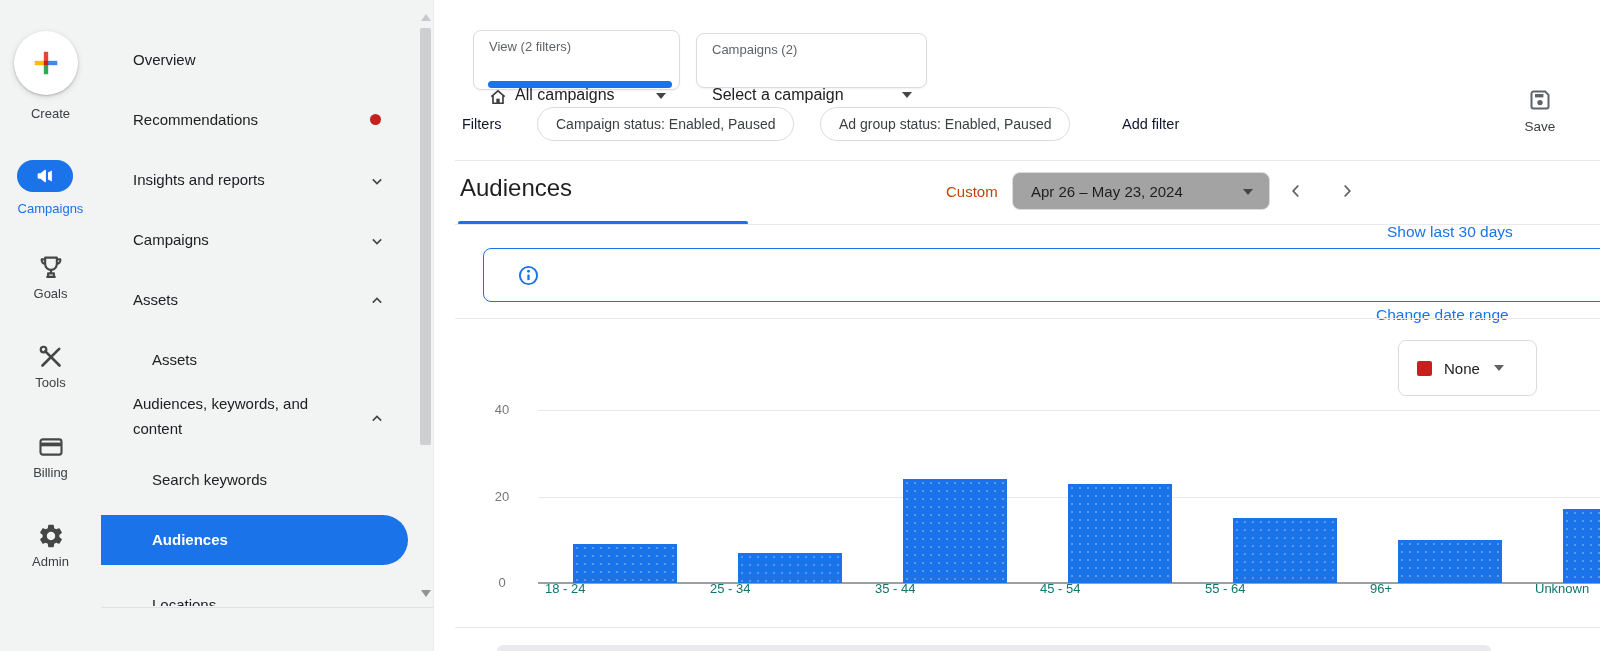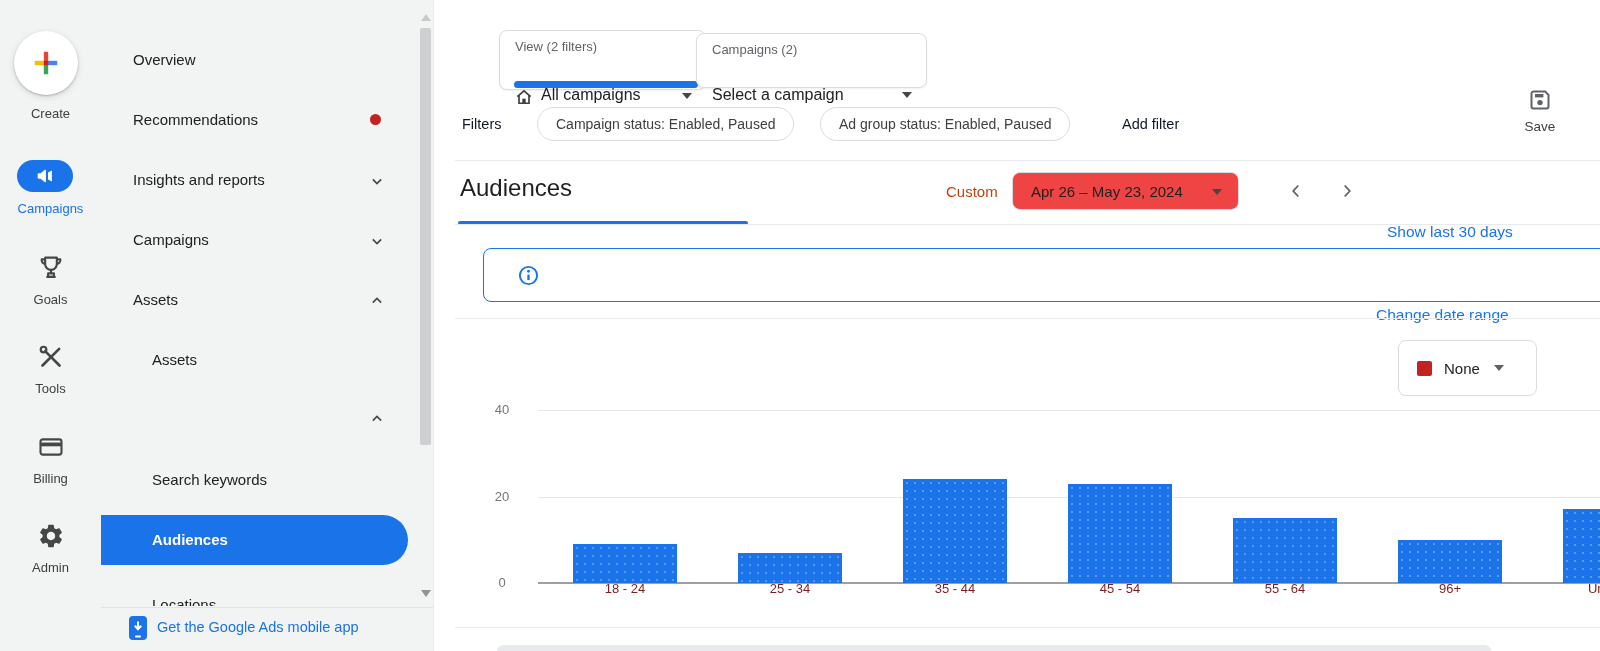--- a/index.html
+++ b/index.html
@@ -3,21 +3,21 @@
 <meta charset="utf-8">
 <style>
   html,body{margin:0;padding:0;background:#fff;}
   .app{position:relative;width:1600px;height:651px;background:#fff;overflow:hidden;
        font-family:"Liberation Sans","DejaVu Sans",sans-serif;color:#202124;}
   .abs{position:absolute;}
 
   
   .rail{position:absolute;left:0;top:0;width:101px;height:651px;background:#f2f3f3;border-right:1px solid #e4e6e8;}
   .rail-item{position:absolute;left:0;width:101px;text-align:center;cursor:pointer;}
-  .rail-label{font-size:13px;color:#3c4043;margin-top:6px;}
+  .rail-label{font-size:13px;color:#3c4043;}
   .create-circle{position:absolute;left:14px;top:31px;width:64px;height:64px;border-radius:50%;background:#fff;
        box-shadow:0 1px 2px rgba(60,64,67,.3),0 2px 6px rgba(60,64,67,.15);display:flex;align-items:center;justify-content:center;}
   .camp-pill{position:absolute;left:17px;top:160px;width:56px;height:32px;border-radius:16px;background:#1a73e8;
        display:flex;align-items:center;justify-content:center;}
   .rail-ic{display:inline-block;}
 
   
   .nav{position:absolute;left:101px;top:0;width:332px;height:651px;background:#f2f3f3;border-right:1px solid #e9eaeb;}
   .nav-item{position:absolute;left:0;width:310px;height:40px;line-height:40px;font-size:15px;color:#202124;cursor:pointer;}
   .nav-item .lbl{position:absolute;left:32px;top:0;}
@@ -49,37 +49,37 @@
   
   .chip{position:absolute;top:107px;height:32px;border:1px solid #dadce0;border-radius:17px;background:#fff;
         display:inline-flex;align-items:center;padding:0 18px;font-size:14px;color:#3c4043;white-space:nowrap;cursor:pointer;}
   .gray-txt{color:#0f172a;font-size:14.5px;}
 
   .divider{position:absolute;height:1px;background:#e8eaed;}
 
   .title{position:absolute;left:460px;top:174px;font-size:24px;color:#1f1f1f;}
   .tab-underline{position:absolute;left:458px;top:221px;width:290px;height:3.5px;background:#1a73e8;border-radius:2px;}
 
-  .datebox{position:absolute;left:1012px;top:172px;width:227px;height:38px;border:1px solid #dadce0;border-radius:8px;
-           background:#ef4444;line-height:38px;padding-left:18px;font-size:15px;color:#1f1f1f;cursor:pointer;box-sizing:border-box;}
+  .datebox{position:absolute;left:1012px;top:172px;width:258px;height:38px;border:1px solid #dadce0;border-radius:8px;
+           background:#a3a3a3;line-height:38px;padding-left:18px;font-size:15px;color:#1f1f1f;cursor:pointer;box-sizing:border-box;}
   .link{color:#1a73e8;cursor:pointer;margin-top:40px;}
 
   .banner{position:absolute;left:483px;top:248px;width:1200px;height:54px;border:1.5px solid #1a73e8;border-radius:8px;background:#fff;box-sizing:border-box;}
   .banner .msg{position:absolute;left:77px;top:0;line-height:52px;font-size:16px;color:#1f1f1f;}
   .banner .act{position:absolute;left:892px;top:0;line-height:52px;font-size:15.5px;font-weight:500;}
 
   .legendbox{position:absolute;top:340px;height:56px;border:1px solid #dadce0;border-radius:8px;background:#fff;
              display:flex;align-items:center;padding-left:18px;box-sizing:border-box;cursor:pointer;}
   .sq{width:15px;height:15px;border-radius:2px;margin-right:12px;}
   .legendbox .lab{font-size:15px;color:#202124;margin-right:14px;}
 
   .gridline{position:absolute;left:538px;width:1062px;height:1px;background:#e8e8e8;}
   .axisline{position:absolute;left:538px;width:1062px;height:2px;background:#9aa0a6;}
   .ylab{position:absolute;left:477px;width:50px;text-align:center;font-size:13px;color:#757575;}
-  .xlab{position:absolute;text-align:center;font-size:13px;color:#7f1d1d;}
+  .xlab{position:absolute;font-size:13px;color:#0f766e;}
   .bar{position:absolute;background-image:radial-gradient(rgba(255,255,255,.28) 1px,transparent 1.4px);background-size:8px 8px;cursor:pointer;}
 
   .bottom-bar{position:absolute;left:497px;top:645px;width:994px;height:6px;background:#e8eaed;border-radius:8px 8px 0 0;}
   svg{display:block;}
 </style>
 </head>
 <body>
 
 <div class="app">
 
@@ -191,20 +191,21 @@
             <path d="M7 14l5-5 5 5"></path>
           </svg>
       </span>
     </div>
 
     <div class="nav-item sub" style="top:340px;">
         <span class="lbl">Assets</span>
       </div>
 
     <div class="nav-item" style="top:385px;height:62px;line-height:25px;">
+      <span class="lbl" style="top:6px;width:228px;display:inline-block;">Audiences, keywords, and content</span>
       <span class="nav-chev" style="top:24px;">
         <svg width="20" height="20" viewBox="0 0 24 24" fill="none" stroke="#444746" stroke-width="2">
             <path d="M7 14l5-5 5 5"></path>
           </svg>
       </span>
     </div>
 
     <div class="nav-item sub" style="top:460px;">
         <span class="lbl">Search keywords</span>
       </div>
@@ -212,37 +213,27 @@
     <div class="nav-pill">
       <span class="lbl">Audiences</span>
     </div>
 
     <div class="nav-clip">
       <span class="lbl">Locations</span>
     </div>
 
     <div class="nav-divider"></div>
 
-    <div class="mobile-row">
-      <span class="ph">
-        <svg width="20" height="26" viewBox="0 0 20 26">
-          <rect x="1" y="1" width="18" height="24" rx="4" fill="#1a73e8"></rect>
-          <path d="M10 6.5v7.5 M6.8 10.8l3.2 3.4 3.2-3.4" stroke="#fff" stroke-width="2" fill="none"></path>
-          <rect x="7" y="20.6" width="6" height="1.8" rx="0.9" fill="#fff"></rect>
-        </svg>
-      </span>
-      <span class="txt">Get the Google Ads mobile app</span>
-    </div>
 
     <div class="tri tri-up"></div>
     <div class="sb-thumb"></div>
     <div class="tri tri-down"></div>
   </div>
 
-  <div class="selbox" style="left:473px;top:30px;width:205px;height:58px;margin-left:26px;">
+  <div class="selbox" style="left:473px;top:30px;width:205px;height:58px;">
     <span class="small">View (2 filters)</span>
     <span style="position:absolute;left:14px;top:56px;">
       <svg width="20" height="20" viewBox="0 0 24 24" fill="none" stroke="#3c4043" stroke-width="2">
         <path d="M4 11.5 12 4.5l8 7"></path>
           <path d="M6 10v9.5h12V10"></path>
         <rect x="10" y="14" width="4" height="5.5" fill="#3c4043" stroke="none"></rect>
       </svg>
     </span>
     <span class="val" style="left:41px;top:55px;">All campaigns</span>
     <span class="caret" style="right:13px;top:62px;"></span>

